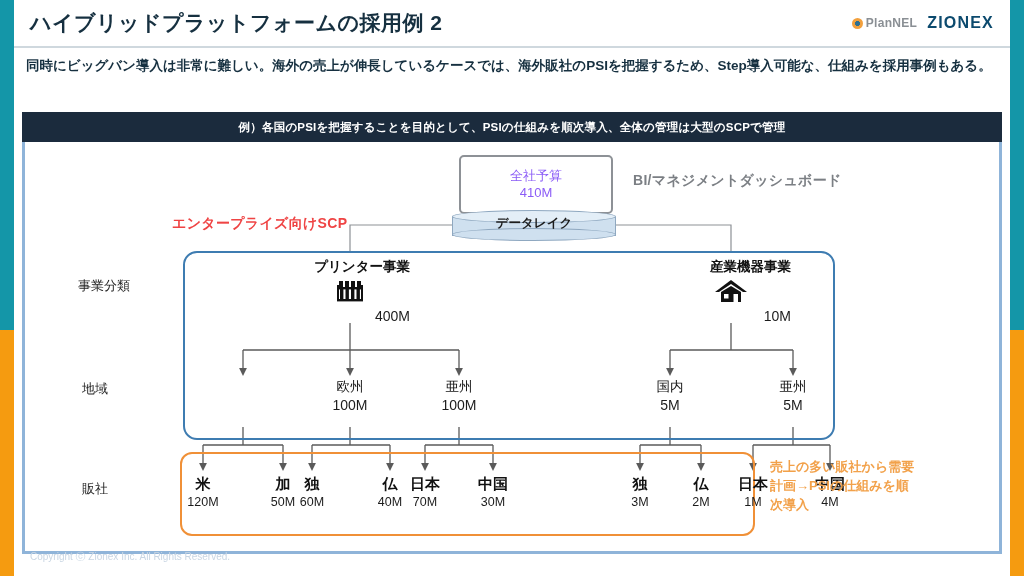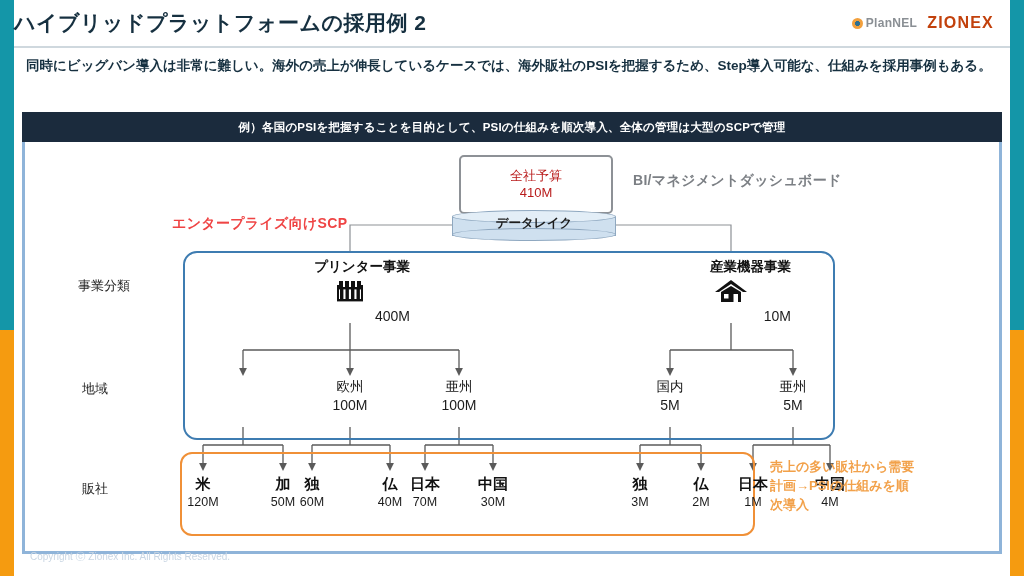--- a/index.html
+++ b/index.html
@@ -26,33 +26,33 @@
   }
 
   
   .header{
     position:absolute;left:14px;right:14px;top:0;height:46px;
     background:#ffffff;
     border-bottom:2px solid #cfd8de;
     display:flex;align-items:center;
   }
   .header-title{
-    margin-left:0;
+    margin-left:16px;
     font-size:21px;font-weight:bold;color:#163040;
     letter-spacing:.5px;white-space:nowrap;
   }
   .logos{margin-left:auto;margin-right:16px;display:flex;align-items:center;gap:10px;}
   .logo-plannel{display:flex;align-items:center;gap:3px;}
   .logo-dot{
     width:11px;height:11px;border-radius:50%;
     background:radial-gradient(circle at 50% 50%,#2f6f8f 0 34%,#f2a03d 36% 100%);
     display:inline-block;
   }
   .logo-plannel-text{font-size:12px;color:#8a8f94;font-weight:bold;letter-spacing:.3px;}
-  .logo-zionex{font-size:16px;color:#c2410c;font-weight:bold;letter-spacing:1.2px;}
+  .logo-zionex{font-size:16px;color:#0c4a6e;font-weight:bold;letter-spacing:1.2px;}
 
   
   .lead{
     position:absolute;left:26px;right:26px;top:56px;
     font-size:13.5px;line-height:1.55;font-weight:bold;color:#163040;
   }
 
   
   .caption-band{
     position:absolute;left:22px;right:22px;top:112px;height:30px;
@@ -70,21 +70,21 @@
   .row-label{
     position:absolute;font-size:13px;color:#1c1c1c;
     width:120px;text-align:center;
   }
 
   
   .budget-box{
     position:absolute;left:434px;top:10px;width:150px;height:55px;
     border:2px solid #8d9196;border-radius:5px;background:#ffffff;
     display:flex;flex-direction:column;align-items:center;justify-content:center;
-    font-size:13px;color:#b91c1c;line-height:1.3;z-index:3;
+    font-size:13px;color:#8b5cf6;line-height:1.3;z-index:3;
   }
   
   .lake{
     position:absolute;left:427px;top:67px;width:137px;height:26px;z-index:4;
   }
   .lake-body{
     position:absolute;left:0;top:5px;width:164px;height:19px;
     background:#cfe0ef;border:1px solid #8fa8c0;box-sizing:border-box;
   }
   .lake-top{

